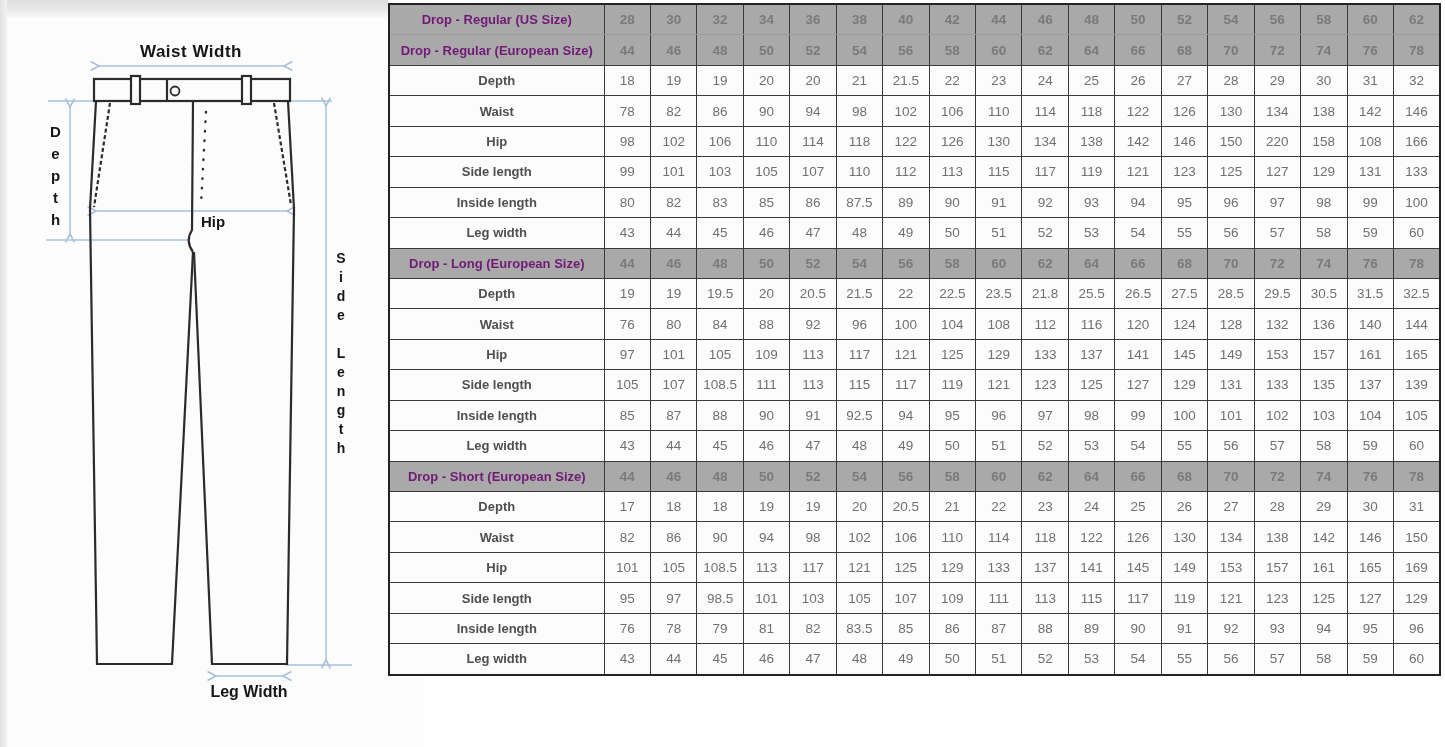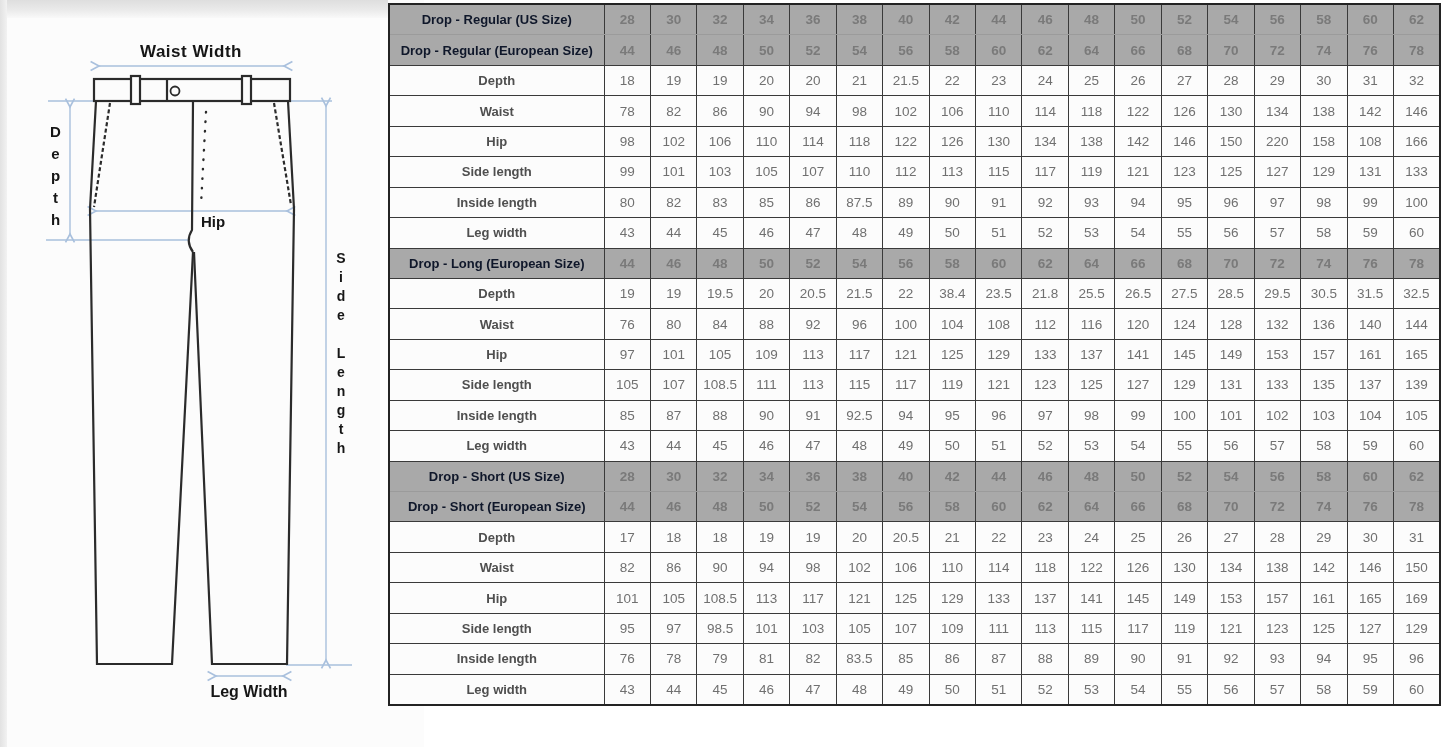--- a/index.html
+++ b/index.html
@@ -42,21 +42,21 @@
     padding:0;white-space:nowrap;overflow:hidden;
     height:29.45px;
   }
   .size-table tr.title-row td{
     background:#ffffff;height:31px;border-bottom:1px solid #232323;
   }
   .size-table td.title{font-weight:700;font-size:16px;color:var(--title-text);letter-spacing:.2px;}
   .size-table tr.gray td{background:var(--header-gray);color:var(--header-text);font-weight:700;}
   .size-table tr.gray.us td{border-bottom-color:#9b9b9b;}
   .size-table td.lbl{font-weight:700;color:#4f4f4f;font-size:13px;}
-  .size-table tr.gray td.lbl{color:#0f172a;}
+  .size-table tr.gray td.lbl{color:#701a75;}
 </style>
 </head>
 <body>
 
 <div class="diagram-panel">
   <svg width="388" height="747" viewBox="0 0 388 747">
     <defs>
       <marker id="ah" viewBox="0 0 10 10" refX="1.5" refY="5" markerWidth="8" markerHeight="8" orient="auto-start-reverse">
         <path d="M9 1 L1.5 5 L9 9" fill="none" stroke="#a9c0dd" stroke-width="1.5"></path>
       </marker>
@@ -293,21 +293,21 @@
       </tr>
       <tr class="meas">
         <td class="lbl">Depth</td>
         <td>19</td>
         <td>19</td>
         <td>19.5</td>
         <td>20</td>
         <td>20.5</td>
         <td>21.5</td>
         <td>22</td>
-        <td>38.4</td>
+        <td>22.5</td>
         <td>23.5</td>
         <td>21.8</td>
         <td>25.5</td>
         <td>26.5</td>
         <td>27.5</td>
         <td>28.5</td>
         <td>29.5</td>
         <td>30.5</td>
         <td>31.5</td>
         <td>32.5</td>
@@ -410,41 +410,20 @@
         <td>52</td>
         <td>53</td>
         <td>54</td>
         <td>55</td>
         <td>56</td>
         <td>57</td>
         <td>58</td>
         <td>59</td>
         <td>60</td>
       </tr>
-      <tr class="gray us">
-        <td class="lbl">Drop - Short (US Size)</td>
-        <td>28</td>
-        <td>30</td>
-        <td>32</td>
-        <td>34</td>
-        <td>36</td>
-        <td>38</td>
-        <td>40</td>
-        <td>42</td>
-        <td>44</td>
-        <td>46</td>
-        <td>48</td>
-        <td>50</td>
-        <td>52</td>
-        <td>54</td>
-        <td>56</td>
-        <td>58</td>
-        <td>60</td>
-        <td>62</td>
-      </tr>
       <tr class="gray eu">
         <td class="lbl">Drop - Short (European Size)</td>
         <td>44</td>
         <td>46</td>
         <td>48</td>
         <td>50</td>
         <td>52</td>
         <td>54</td>
         <td>56</td>
         <td>58</td>

